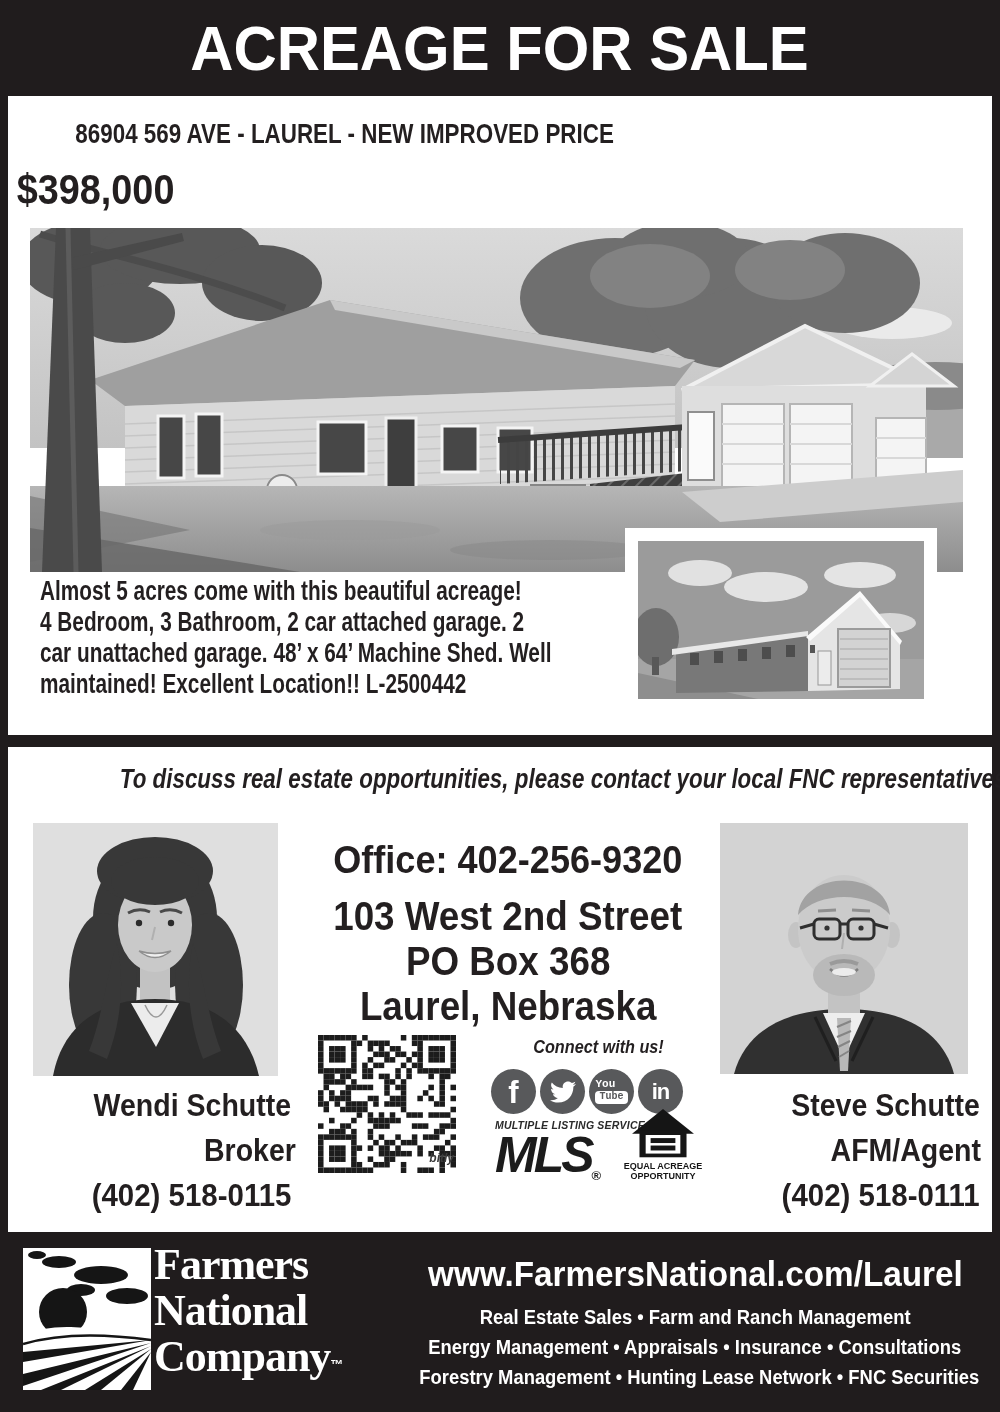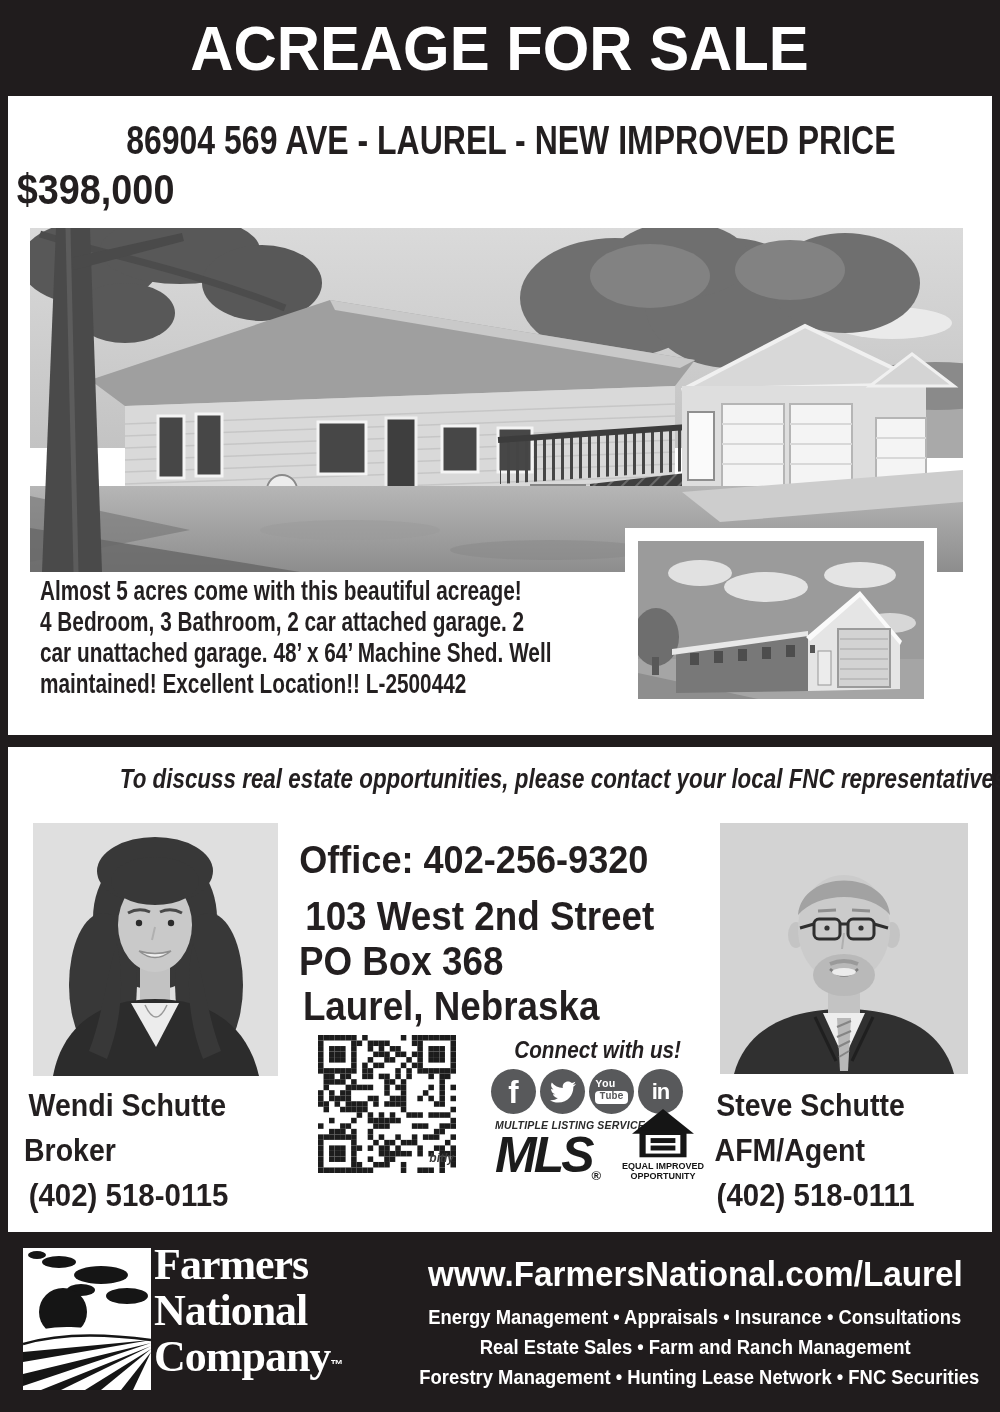--- a/index.html
+++ b/index.html
@@ -9,55 +9,55 @@
   .banner{position:absolute;top:0;left:0;width:1000px;height:96px;display:flex;align-items:center;justify-content:center;}
   .banner .t{color:#fff;font-weight:bold;font-size:63px;letter-spacing:0;}
   
   .panel{position:absolute;left:8px;width:984px;background:#fff;}
   .panel1{top:96px;height:639px;}
   .panel2{top:747px;height:485px;}
   
   .sx{display:inline-block;white-space:nowrap;transform-origin:center;}
   .sx95{transform:scaleX(.95);} .sx92{transform:scaleX(.92);} .sx90{transform:scaleX(.90);} .sx80{transform:scaleX(.80);} .sx77{transform:scaleX(.77);transform-origin:left;}
   
-  .headline{position:absolute;top:22px;left:0;width:100%;text-align:right;font-weight:bold;font-size:40px;}
+  .headline{position:absolute;top:22px;left:0;width:100%;text-align:left;font-weight:bold;font-size:28px;}
   .price{position:absolute;top:70px;left:0;width:100%;font-weight:bold;font-size:42px;}
   .photo-main{position:absolute;left:22px;top:132px;width:933px;height:344px;}
   .photo-main svg{display:block;width:100%;height:100%;}
   .desc{position:absolute;left:32px;top:480px;font-weight:bold;font-size:27px;line-height:31px;}
   .inset{position:absolute;left:617px;top:432px;width:312px;height:184px;background:#fff;}
   .inset svg{position:absolute;left:13px;top:13px;width:286px;height:158px;display:block;}
   
   .intro{position:absolute;top:16px;left:0;width:100%;text-align:center;font-weight:bold;font-style:italic;font-size:28px;}
   .portrait{position:absolute;overflow:hidden;}
   .portrait svg{display:block;width:100%;height:100%;}
   .portrait-left{left:25px;top:76px;width:245px;height:253px;}
   .portrait-right{left:712px;top:76px;width:248px;height:251px;}
-  .office{position:absolute;left:282px;top:92px;width:436px;}
+  .office{position:absolute;left:282px;top:92px;width:436px;text-align:center;}
   .office .phone{font-weight:bold;font-size:38px;margin-bottom:12px;}
   .office .addr{font-weight:bold;font-size:40px;line-height:45px;}
   .qr{position:absolute;left:310px;top:288px;width:138px;height:138px;text-decoration:underline;}
   .qr svg{display:block;width:138px;height:138px;}
   .qr .cap{position:absolute;right:2px;bottom:8px;font-size:12px;font-weight:bold;font-style:italic;color:#3c3c3c;}
-  .connect{position:absolute;left:462px;top:290px;width:256px;text-align:center;font-weight:bold;font-style:italic;font-size:23px;}
+  .connect{position:absolute;left:462px;top:290px;width:256px;text-align:center;font-weight:bold;font-style:italic;font-size:18px;}
   .social{position:absolute;left:483px;top:322px;display:flex;gap:4px;}
   .sicon{width:45px;height:45px;border-radius:50%;background:#58595b;color:#fff;display:flex;align-items:center;justify-content:center;cursor:pointer;}
   .sicon .fb{font-size:31px;font-weight:bold;transform:translateY(1px);}
   .sicon .inx{font-size:22px;font-weight:bold;letter-spacing:-1px;}
   .yt{display:flex;flex-direction:column;line-height:1;font-family:Liberation Mono, monospace;}
   .yt .l1{font-size:11px;font-weight:bold;margin-bottom:1px;}
   .yt .l2{background:#fff;color:#58595b;font-size:10px;font-weight:bold;border-radius:4px;padding:1px 4px 2px;}
   .mlsblock{position:absolute;left:487px;top:372px;width:125px;}
   .mls-svc{font-style:italic;font-weight:bold;font-size:10.5px;letter-spacing:.2px;color:#2a2a2a;white-space:nowrap;}
   .mls-abbr{font-weight:bold;font-style:italic;font-size:50px;line-height:48px;letter-spacing:-3px;color:#1c1c1c;}
   .mls-reg{font-size:13px;font-style:normal;letter-spacing:0;vertical-align:-8px;}
   .eho{position:absolute;left:612px;top:362px;width:86px;text-align:center;color:#151515;}
   .eho svg{display:block;margin:0 auto;}
   .eho .t{font-size:9px;font-weight:bold;line-height:10px;letter-spacing:0;}
-  .agent{position:absolute;top:336px;width:280px;text-align:left;font-weight:bold;}
+  .agent{position:absolute;top:336px;width:280px;text-align:right;font-weight:bold;}
   .agent .nm{font-size:31px;line-height:45px;}
   .agent .ti{font-size:31px;line-height:45px;}
   .agent .ph{font-size:32px;line-height:45px;}
   .agent-left{left:12px;} .agent-right{left:700px;}
   
   .footer{position:absolute;top:1232px;left:0;width:1000px;height:180px;color:#fff;border-radius:10px;}
   .fnc-mark{position:absolute;left:23px;top:16px;width:128px;height:142px;}
   .fnc-name{position:absolute;left:154px;top:10px;font-family:"Liberation Serif",serif;font-weight:bold;
             font-size:44px;line-height:46px;letter-spacing:-1px;}
   .fnc-name .tm{font-size:13px;font-family:"Liberation Sans",sans-serif;vertical-align:2px;letter-spacing:0;}
@@ -659,21 +659,21 @@
       </div>
     </div>
     <div class="eho">
       <svg viewBox="0 0 100 84" width="62" height="52">
         <polygon points="50,0 100,40 0,40" fill="#151515"></polygon>
         <rect x="12" y="34" width="76" height="44" fill="#151515"></rect>
         <rect x="22" y="42" width="56" height="30" fill="#ffffff"></rect>
         <rect x="30" y="47" width="40" height="8" fill="#151515"></rect>
         <rect x="30" y="59" width="40" height="8" fill="#151515"></rect>
       </svg>
-      <div class="t">EQUAL IMPROVED</div>
+      <div class="t">EQUAL ACREAGE</div>
       <div class="t">OPPORTUNITY</div>
     </div>
 
     <div class="agent agent-left">
       <div class="nm"><span class="sx sx92">Wendi Schutte</span></div>
       <div class="ti"><span class="sx sx92">Broker</span></div>
       <div class="ph"><span class="sx sx92">(402) 518-0115</span></div>
     </div>
     <div class="agent agent-right">
       <div class="nm"><span class="sx sx92">Steve Schutte</span></div>
@@ -707,19 +707,19 @@
     </div>
     <div class="fnc-name">
       <div>Farmers</div>
       <div>National</div>
       <div><span>Company</span><span class="tm">™</span></div>
     </div>
     <div class="website">
       <span class="sx sx95">www.FarmersNational.com/Laurel</span>
     </div>
     <div class="services">
+      <div><span class="sx sx92">Real Estate Sales  •  Farm and Ranch Management</span></div>
       <div><span class="sx sx92">Energy Management  •  Appraisals  •  Insurance  •  Consultations</span></div>
-      <div><span class="sx sx92">Real Estate Sales  •  Farm and Ranch Management</span></div>
       <div><span class="sx sx92">Forestry Management  •  Hunting Lease Network  •  FNC Securities</span></div>
     </div>
   </div>
 
 </div>
 
 </body></html>

